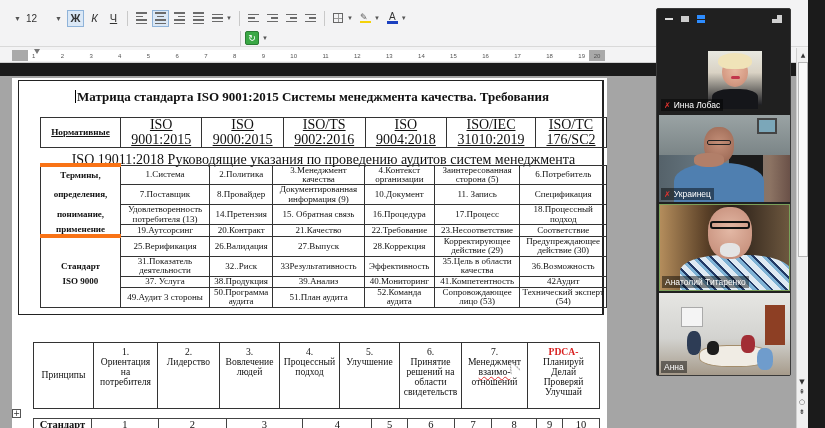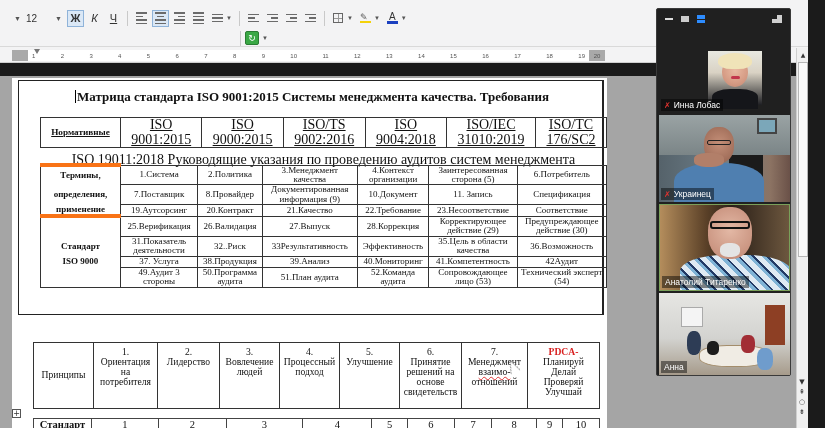--- a/index.html
+++ b/index.html
@@ -376,20 +376,29 @@
           <td>6.Потребитель</td>
         </tr>
         <tr style="height:20px">
           <td class="lbl">определения,</td>
           <td>7.Поставщик</td>
           <td>8.Провайдер</td>
           <td>Документированная информация (9)</td>
           <td>10.Документ</td>
           <td>11. Запись</td>
           <td>Спецификация</td>
+        </tr>
+        <tr style="height:20px">
+          <td class="lbl">понимание,</td>
+          <td>Удовлетворенность потребителя (13)</td>
+          <td>14.Претензия</td>
+          <td>15. Обратная связь</td>
+          <td>16.Процедура</td>
+          <td>17.Процесс</td>
+          <td>18.Процессный подход</td>
         </tr>
         <tr style="height:11px">
           <td class="lbl">применение</td>
           <td>19.Аутсорсинг</td>
           <td>20.Контракт</td>
           <td>21.Качество</td>
           <td>22.Требование</td>
           <td>23.Несоответствие</td>
           <td>Соответствие</td>
         </tr>
@@ -452,21 +461,21 @@
         <td style="width:60px">
               <div>4.</div>
               <div>Процессный подход</div>
             </td>
         <td style="width:60px">
               <div>5.</div>
               <div>Улучшение</div>
             </td>
         <td style="width:62px">
               <div>6.</div>
-              <div>Принятие решений на основе свидетельств</div>
+              <div>Принятие решений на области свидетельств</div>
             </td>
         <td style="width:66px">
           <div>7.</div>
           <div>Менеджмент</div>
           <div class="squiggle">взаимо-</div>
           <div>отношений</div>
         </td>
         <td>
           <div class="pdca">PDCA-</div>
           <div>Планируй</div>

